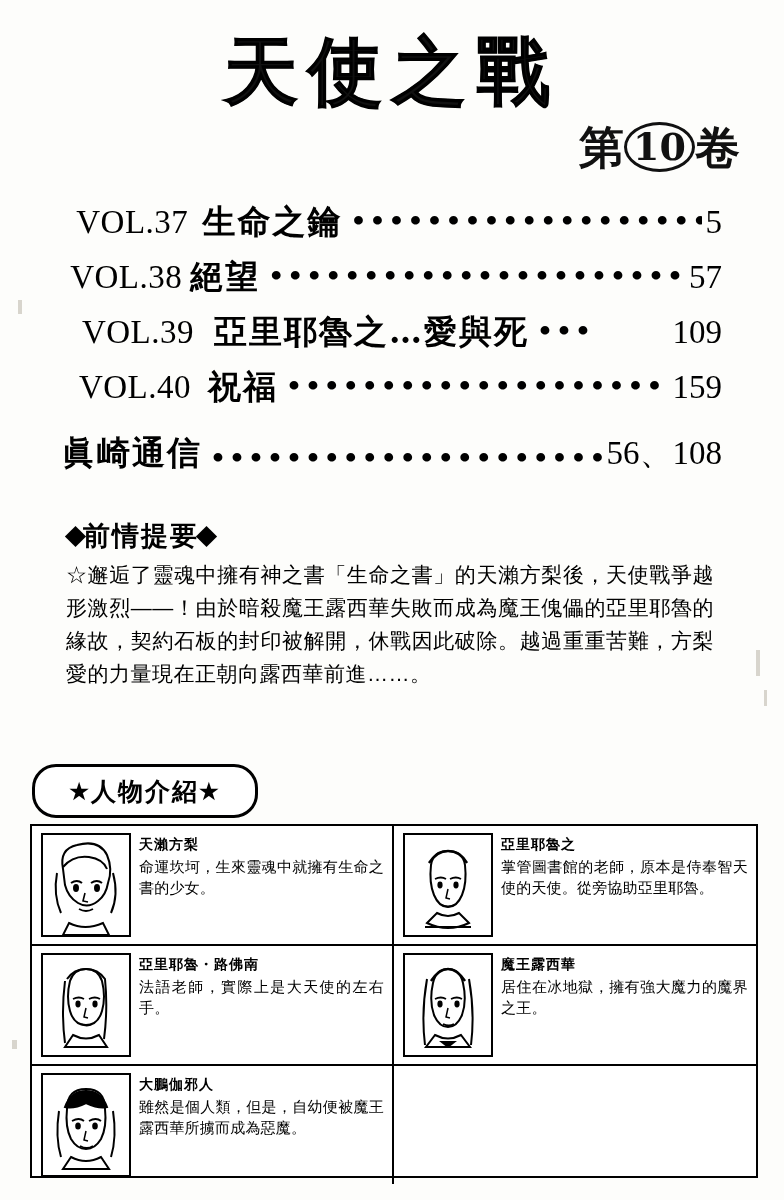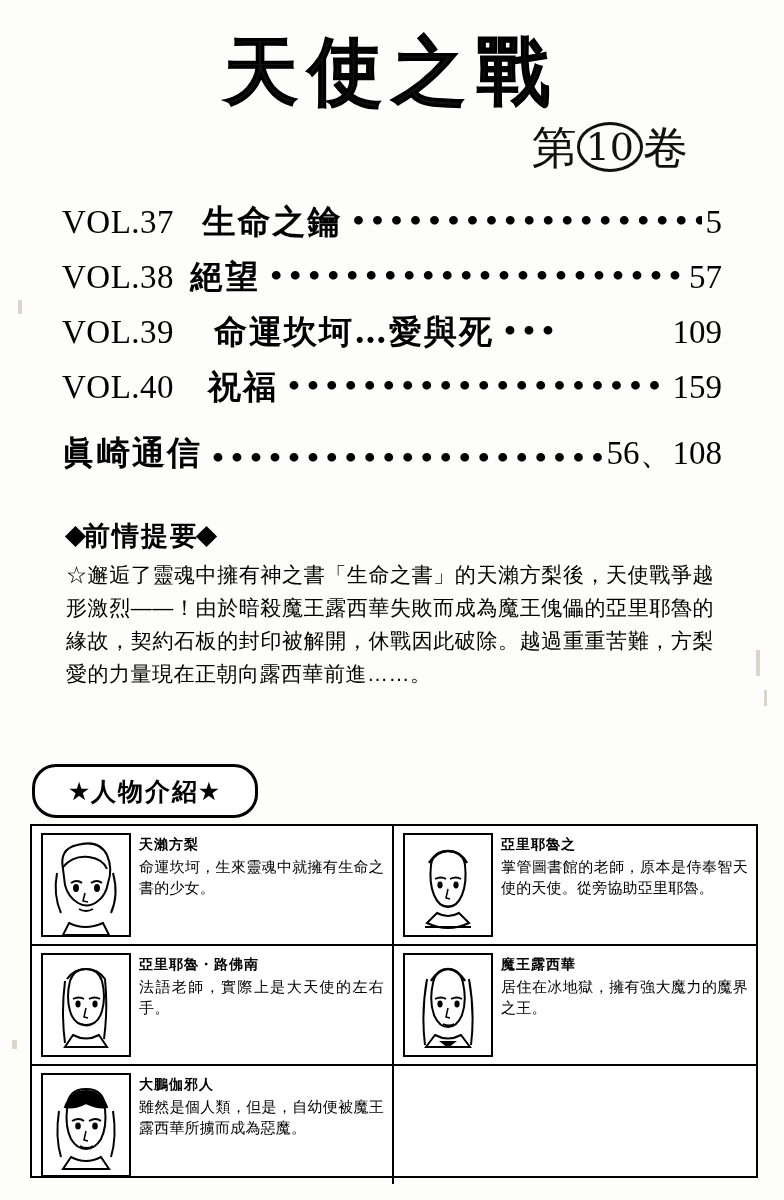--- a/index.html
+++ b/index.html
@@ -34,23 +34,23 @@
     font-weight: bold;
     font-size: 74px;
     letter-spacing: 10px;
     line-height: 1;
     color: #111;
     -webkit-text-stroke: 1px #000;
   }
   .vol-line {
     margin-top: 14px;
     text-align: right;
-    padding-right: 96px;
-    font-family: "DejaVu Serif", serif;
-    font-weight: normal;
+    padding-right: 44px;
+    font-family: "DejaVu Serif", serif;
+    font-weight: bold;
     font-size: 45px;
     color: #111;
     line-height: 1;
   }
   .vol-num-circle {
     display: inline-block;
     border: 3px solid #111;
     border-radius: 50%;
     padding: 0 6px;
     font-size: 38px;
@@ -73,20 +73,21 @@
     align-items: baseline;
     margin-bottom: 14px;
     font-size: 33px;
     line-height: 38px;
     white-space: nowrap;
   }
   .toc-vol {
     width: 152px;
     font-family: "Liberation Serif", serif;
     letter-spacing: 0.5px;
+    text-align: center;
   }
   .toc-name {
     font-weight: bold;
     letter-spacing: 2px;
     padding-right: 8px;
   }
   .toc-dots {
     flex: 1 1 auto;
     overflow: hidden;
     white-space: nowrap;
@@ -253,21 +254,21 @@
 
     <div class="toc-row">
       <span class="toc-vol">VOL.38</span>
       <span class="toc-name">絕望</span>
       <span class="toc-dots">••••••••••••••••••••••••••</span>
       <span class="toc-page">57</span>
     </div>
 
     <div class="toc-row">
       <span class="toc-vol">VOL.39</span>
-      <span class="toc-name">命運坎坷…愛與死</span>
+      <span class="toc-name">亞里耶魯之…愛與死</span>
       <span class="toc-dots">•••</span>
       <span class="toc-page">109</span>
     </div>
 
     <div class="toc-row">
       <span class="toc-vol">VOL.40</span>
       <span class="toc-name">祝福</span>
       <span class="toc-dots">•••••••••••••••••••••</span>
       <span class="toc-page">159</span>
     </div>

